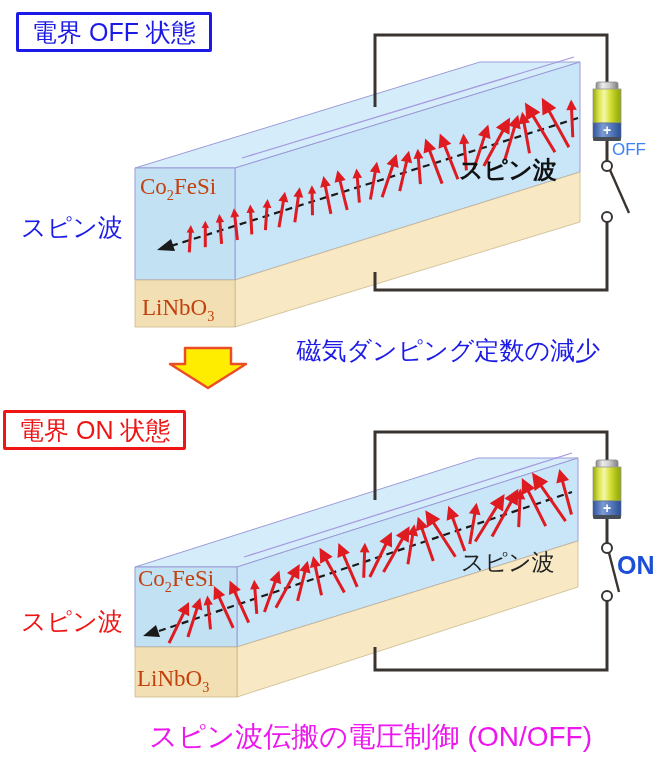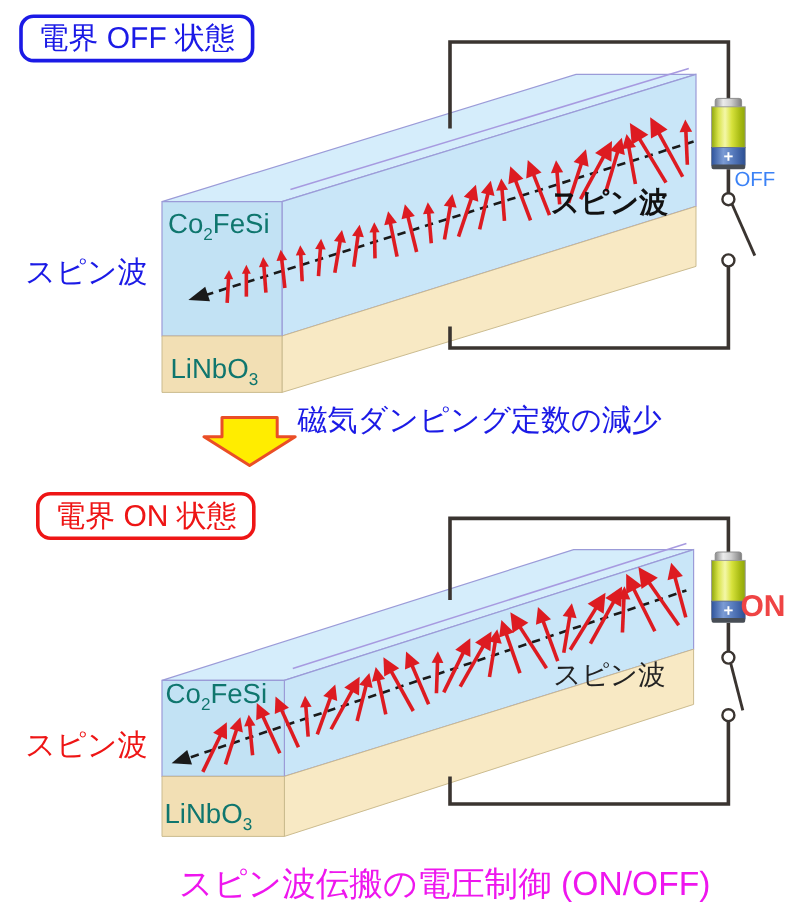--- a/index.html
+++ b/index.html
@@ -1,36 +1,36 @@
 <!DOCTYPE html>
 <html><head>
 <meta charset="utf-8">
 <style>
   html,body{margin:0;padding:0;background:#ffffff;}
   #canvas{position:relative;width:664px;height:768px;background:#ffffff;overflow:hidden;
           font-family:"Liberation Sans","DejaVu Sans",sans-serif;}
   #diagram-svg{position:absolute;left:0;top:0;}
   .txt{position:absolute;white-space:nowrap;line-height:1.2;}
-  .hdr{border:3px solid;padding:2px 13px;font-size:25px;border-radius:12px;}
+  .hdr{border:3px solid;padding:2px 13px;font-size:25px;border-radius:2px;}
   .hdr-off{left:16px;top:12px;color:#1b1ae6;border-color:#1b1ae6;}
-  .hdr-on{left:30px;top:410px;color:#ee1515;border-color:#ee1515;}
+  .hdr-on{left:3px;top:410px;color:#ee1515;border-color:#ee1515;}
   .sideLbl{width:132px;text-align:center;font-size:25px;line-height:1.22;white-space:nowrap;}
   .side-off{left:6px;top:212px;color:#1b1ae6;}
   .side-on{left:6px;top:606px;color:#ee1515;}
-  .mat{font-size:23px;color:#0f766e;}
+  .mat{font-size:23px;color:#c2410c;font-family:Liberation Serif, serif;}
   .mat sub{font-size:0.62em;}
   .m-off-top{left:140px;top:173px;}
   .m-off-bot{left:142px;top:294px;}
   .m-on-top{left:138px;top:565px;}
   .m-on-bot{left:137px;top:665px;}
   .sw-off{left:459px;top:156px;font-size:24px;font-weight:bold;color:#111;}
   .sw-on{left:461px;top:549px;font-size:23px;color:#222;}
   .lab-off{left:612px;top:140px;font-size:17px;font-weight:normal;color:#3b82f6;}
-  .lab-on{left:617px;top:490px;font-size:25px;font-weight:bold;color:#ef4444;}
-  .transition{left:248px;top:336px;width:352px;text-align:left;font-size:25px;
+  .lab-on{left:617px;top:550px;font-size:25px;font-weight:bold;color:#1d4ed8;}
+  .transition{left:248px;top:336px;width:352px;text-align:right;font-size:25px;
               color:#1b1ae6;line-height:1.18;}
   .caption{left:72px;top:720px;width:520px;text-align:right;font-size:28px;color:#ee16ee;}
 </style>
 </head>
 <body>
 
 <div id="canvas">
 
   <svg id="diagram-svg" width="664" height="768" viewBox="0 0 664 768">
     <defs>

